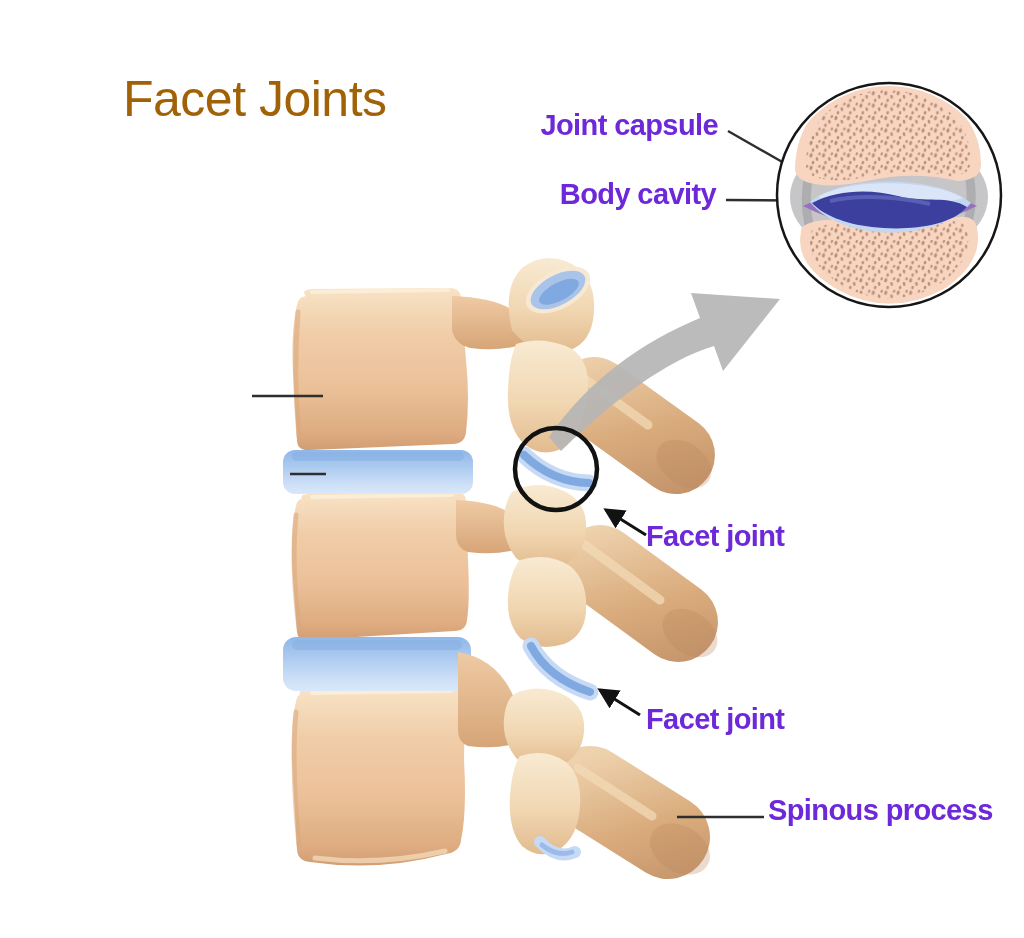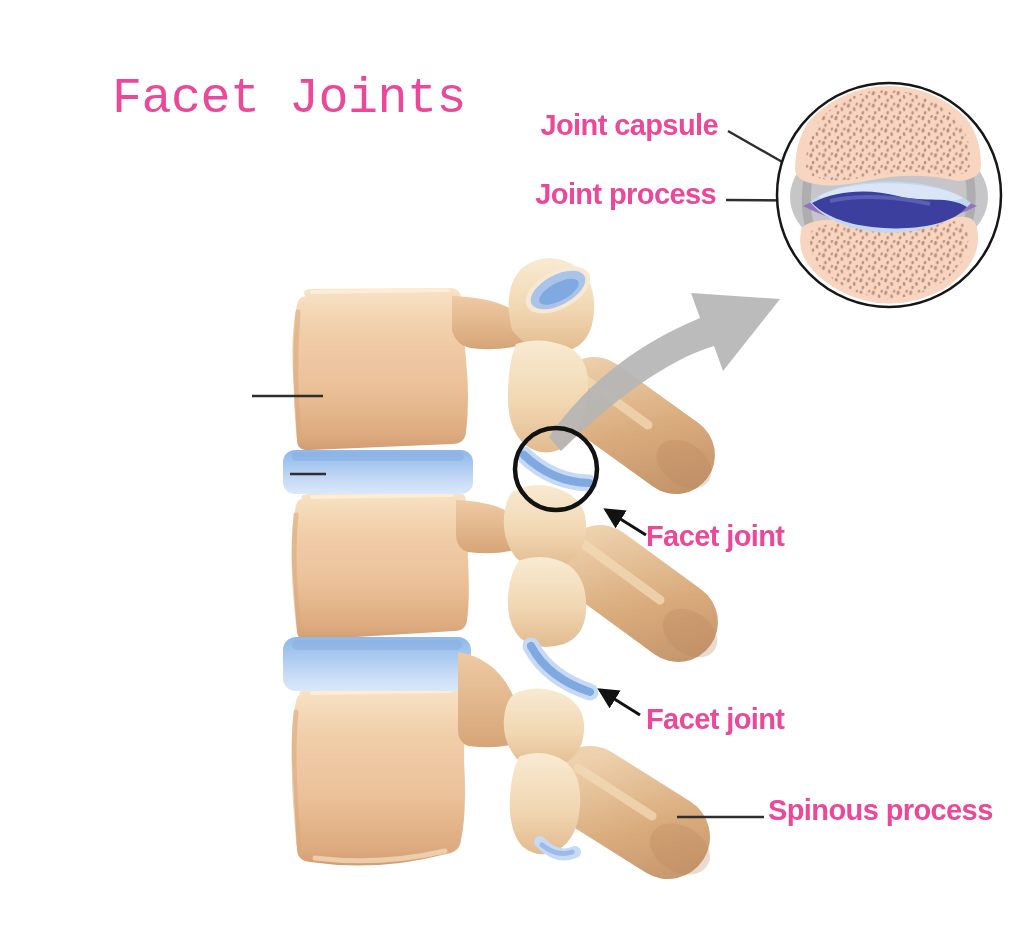--- a/index.html
+++ b/index.html
@@ -2,26 +2,26 @@
 <html><head>
 <meta charset="utf-8">
 <style>
   html,body{margin:0;padding:0;background:#ffffff;}
   .stage{
     position:relative;width:1024px;height:938px;background:#ffffff;
     font-family:"Liberation Sans", sans-serif;overflow:hidden;
   }
   .stage svg.art{position:absolute;left:0;top:0;}
   .title{
-    position:absolute;left:112px;top:74px;
-    font-size:50px;font-weight:400;color:#ec4899;letter-spacing:-0.5px;
-    line-height:1;white-space:nowrap;font-family:Liberation Mono, monospace;
+    position:absolute;left:123px;top:74px;
+    font-size:50px;font-weight:400;color:#a16207;letter-spacing:-0.5px;
+    line-height:1;white-space:nowrap;
   }
   .label{
-    position:absolute;color:#ec4899;font-size:29px;font-weight:600;
+    position:absolute;color:#6d28d9;font-size:29px;font-weight:600;
     letter-spacing:-0.6px;line-height:1;white-space:nowrap;
   }
   .lbl-joint-capsule{right:306px;top:111px;}
   .lbl-joint-cavity{right:308px;top:180px;}
   .lbl-body-of-vertebra{left:28px;top:379px;}
   .lbl-intervertebral-disk{left:26px;top:456px;}
   .lbl-facet-joint-1{left:646px;top:522px;}
   .lbl-facet-joint-2{left:646px;top:705px;}
   .lbl-spinous-process{left:768px;top:796px;}
 </style>
@@ -201,17 +201,17 @@
           <path d="M812,203 C838,189 872,189 898,196 C926,203 948,195 967,207 C950,227 906,231 872,227 C845,224 823,215 812,203 Z" fill="#3c3f9e"></path>
           <path d="M830,201 C860,194 900,197 930,204" stroke="#6d74c4" stroke-width="4" fill="none" opacity="0.6"></path>
         </g>
       </g>
     </g>
   </svg>
 
   <div class="title">Facet Joints</div>
 
   <div class="label lbl-joint-capsule">Joint capsule</div>
-  <div class="label lbl-joint-cavity">Joint process</div>
+  <div class="label lbl-joint-cavity">Body cavity</div>
   <div class="label lbl-facet-joint-1">Facet joint</div>
   <div class="label lbl-facet-joint-2">Facet joint</div>
   <div class="label lbl-spinous-process">Spinous process</div>
 </div>
 
 </body></html>

